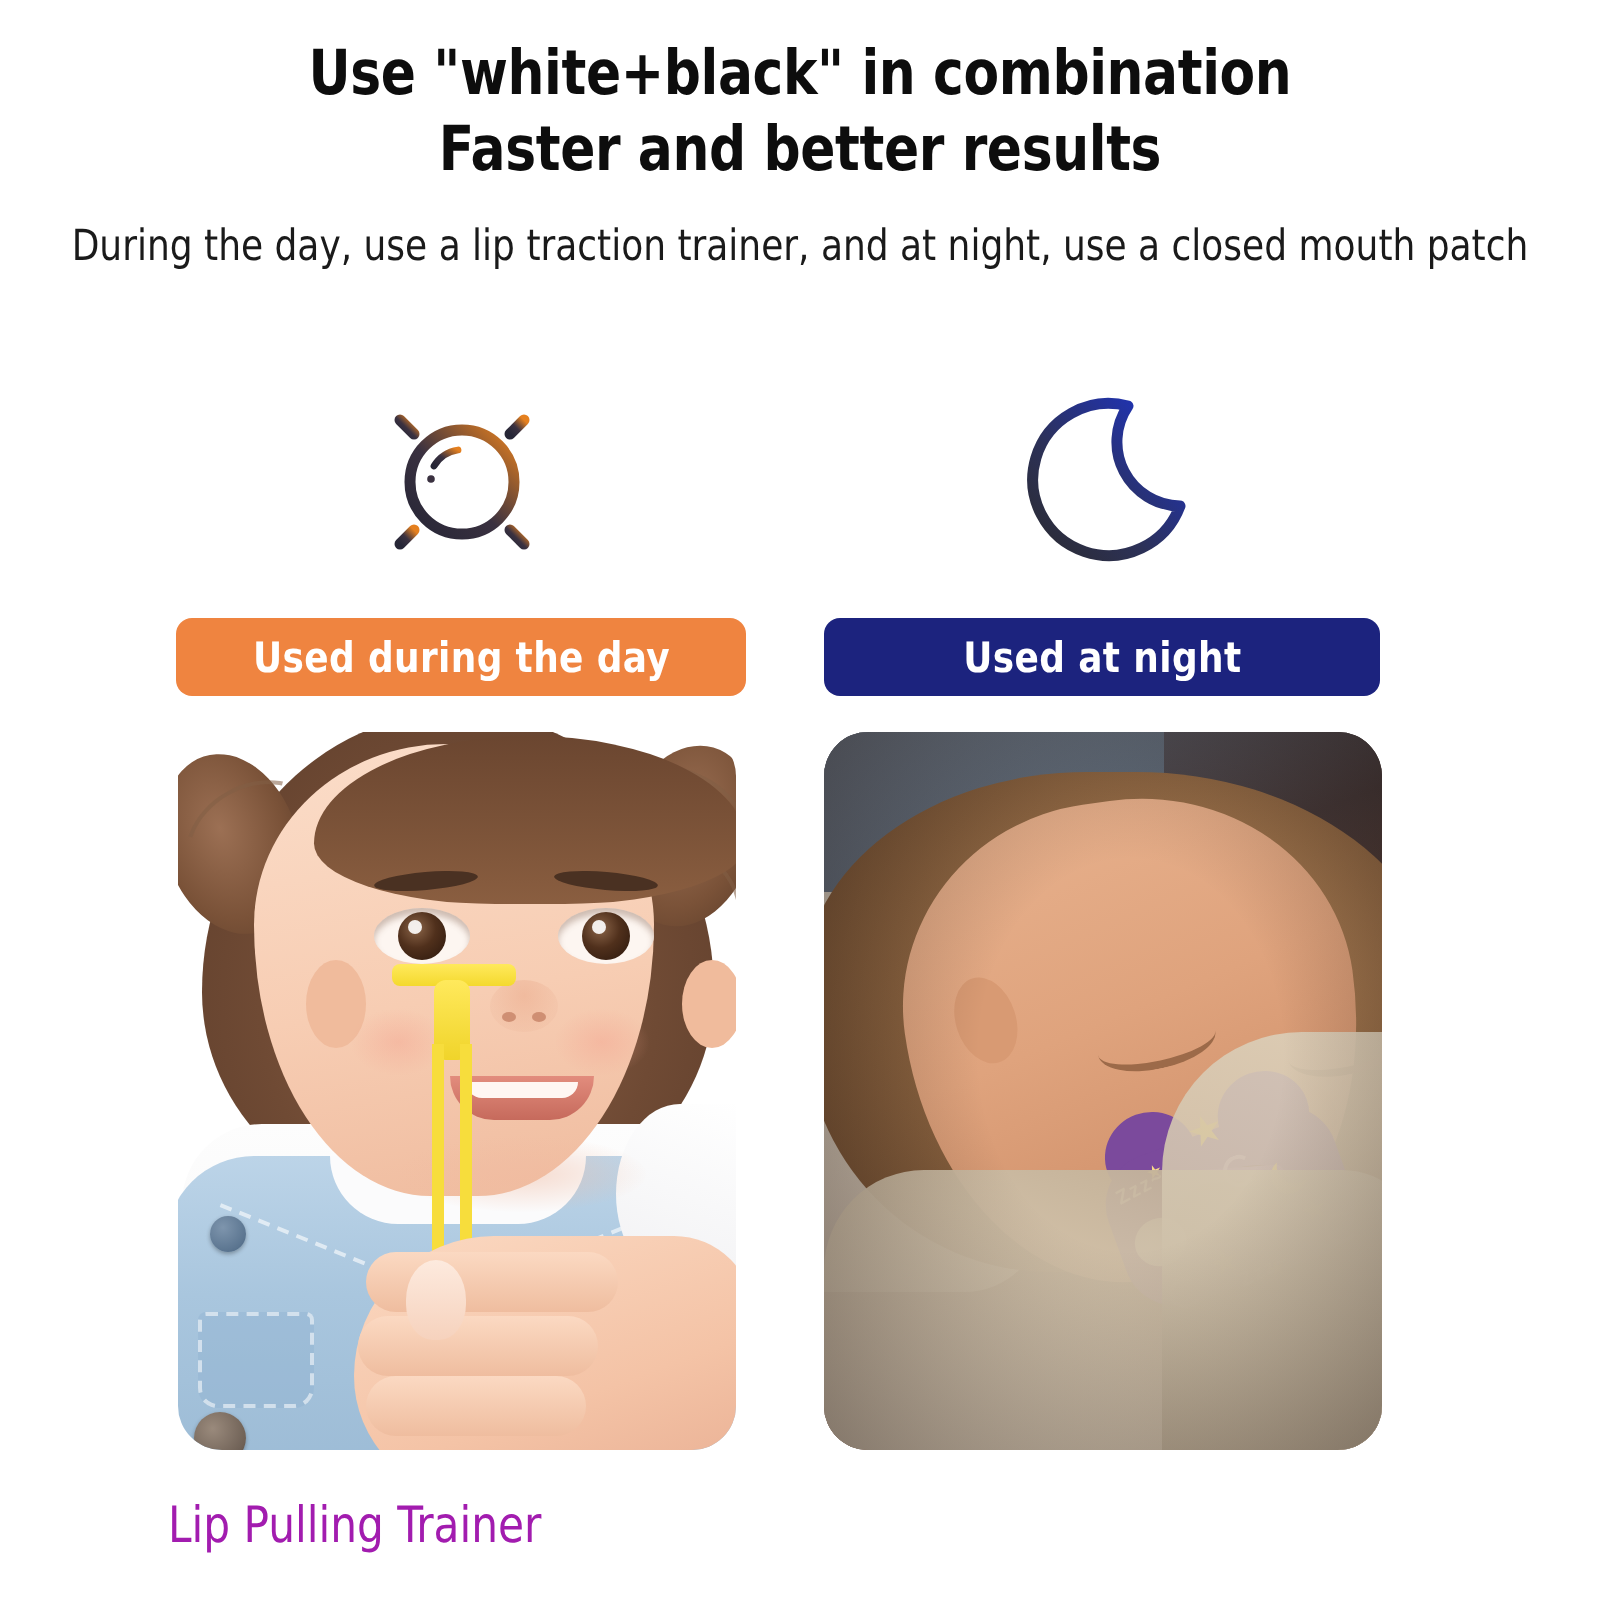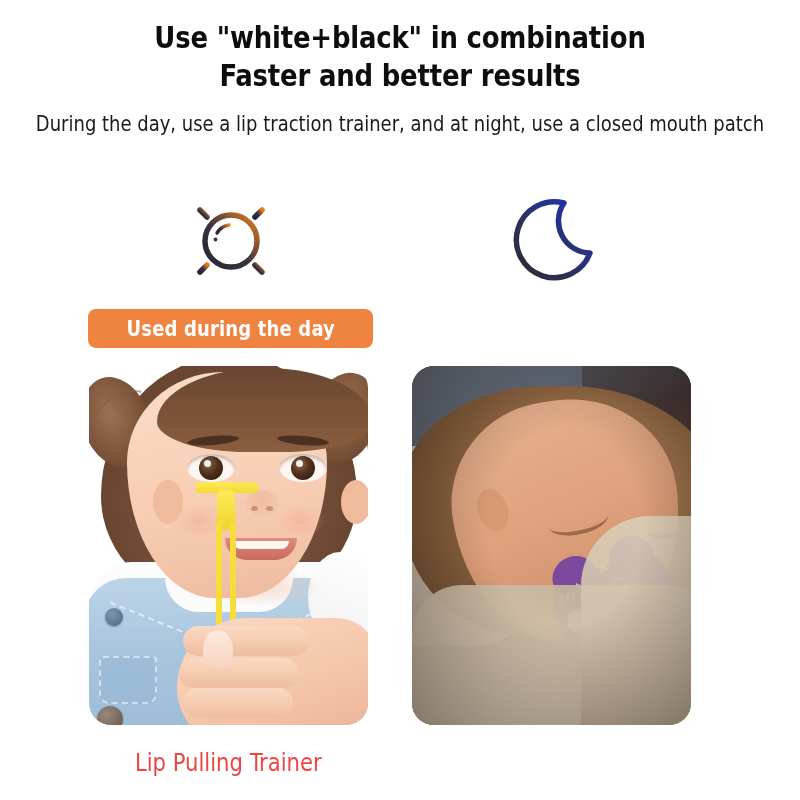--- a/index.html
+++ b/index.html
@@ -406,24 +406,23 @@
   .night-shade {
     position: absolute; inset: 0;
     background: radial-gradient(ellipse at 55% 45%, rgba(0,0,0,0) 35%, rgba(20,8,4,.45) 100%);
   }
 
   
   .caption {
     position: absolute;
     top: 748px;
     width: 300px;
-    text-align: center;
     font-family: "DejaVu Sans Condensed", "Liberation Sans Narrow", "Liberation Sans", sans-serif;
     font-size: 25px;
-    color: #ef4444;
+    color: #a21caf;
     white-space: nowrap;
   }
   .caption span { display: inline-block; transform: scaleX(0.94); }
   .caption-day   { left: 78px; }
   .caption-night { left: 404px; }
 </style>
 </head>
 <body>
 
 <div class="page">
@@ -472,20 +471,23 @@
         </defs>
         <path d="M62 12 A38 38 0 1 0 88 62 A32 32 0 0 1 62 12 Z" fill="none" stroke="url(#moonGrad)" stroke-width="5.5" stroke-linejoin="round" stroke-linecap="round"></path>
       </svg>
     </div>
 
   </div>
 
   <div class="tag tag-day">
     <span>Used during the day</span>
   </div>
+  <div class="tag tag-night">
+    <span>Used at night</span>
+  </div>
 
   <div class="photo photo-day">
     <div class="day-scene">
       <div class="hair-back"></div>
       <div class="pigtail l"></div>
       <div class="pigtail r"></div>
       <div class="wisp w1"></div>
       <div class="wisp w2"></div>
       <div class="wisp w3"></div>
 

